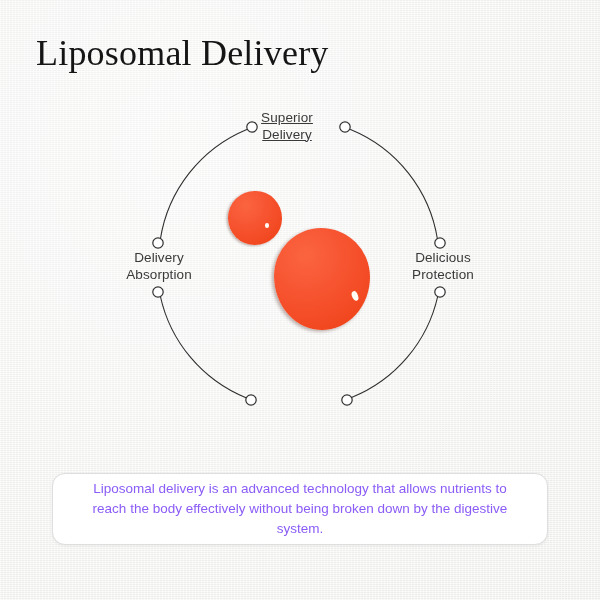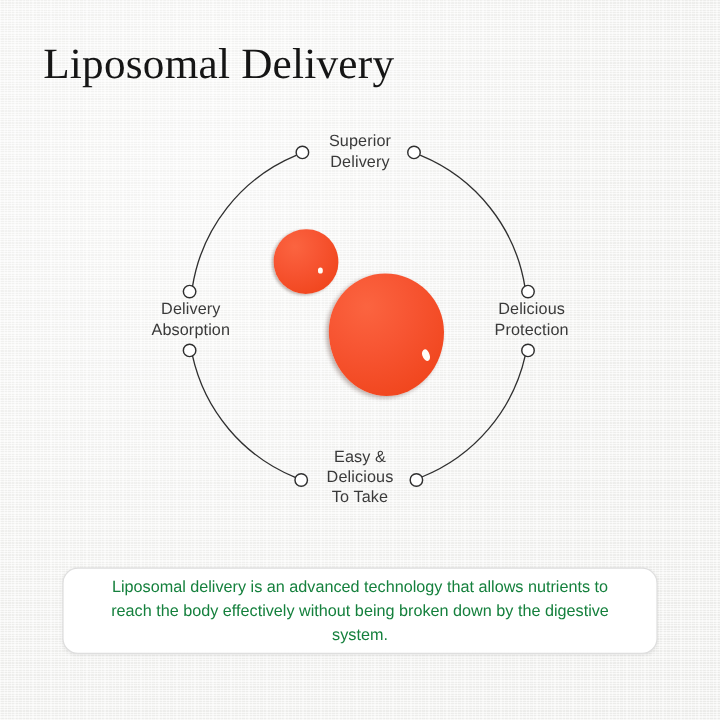--- a/index.html
+++ b/index.html
@@ -56,21 +56,21 @@
   .node-label {
     position: absolute;
     text-align: center;
     color: #3a3a3a;
     font-size: 13.5px;
     line-height: 16.5px;
     font-family: "Liberation Sans", sans-serif;
     letter-spacing: 0.1px;
     white-space: pre-line;
   }
-  #label-superior   { left: 240px; top: 110px; width: 120px; }
+  #label-superior   { left: 227px; top: 110px; width: 120px; text-decoration: underline; }
   #label-absorption { left:  98px; top: 250px; width: 122px; }
   #label-nutrient   { left: 382px; top: 250px; width: 122px; }
   #label-easy       { left: 240px; top: 373px; width: 120px; }
 
   
   .droplet {
     position: absolute;
     background: radial-gradient(circle at 33% 27%, #fb6440 0%, #f75532 38%, #f1471f 78%, #e0431f 100%);
   }
   #droplet-small {
@@ -123,21 +123,21 @@
     box-shadow: 0 1px 3px rgba(0,0,0,0.06);
     display: flex;
     align-items: center;
     justify-content: center;
     padding: 0 22px;
   }
   #caption-text {
     text-align: center;
     font-size: 13.5px;
     line-height: 20px;
-    color: #15803d;
+    color: #8b5cf6;
     font-family: "Liberation Sans", sans-serif;
   }
 </style>
 </head>
 <body>
 
 <div id="page">
 
   <div id="title">Liposomal Delivery</div>
 
@@ -163,23 +163,20 @@
       <circle cx="158" cy="292" r="5.2"></circle>
     </g>
   </svg>
 
   <div class="node-label" id="label-superior">Superior
 Delivery</div>
 
   <div class="node-label" id="label-nutrient">Delicious
 Protection</div>
 
-  <div class="node-label" id="label-easy">Easy &amp;
-Delicious
-To Take</div>
 
   <div class="node-label" id="label-absorption">Delivery
 Absorption</div>
 
   <div class="droplet" id="droplet-small"></div>
   <div class="specular" id="spec-small"></div>
 
   <div class="droplet" id="droplet-large"></div>
   <div class="specular" id="spec-large"></div>
 

